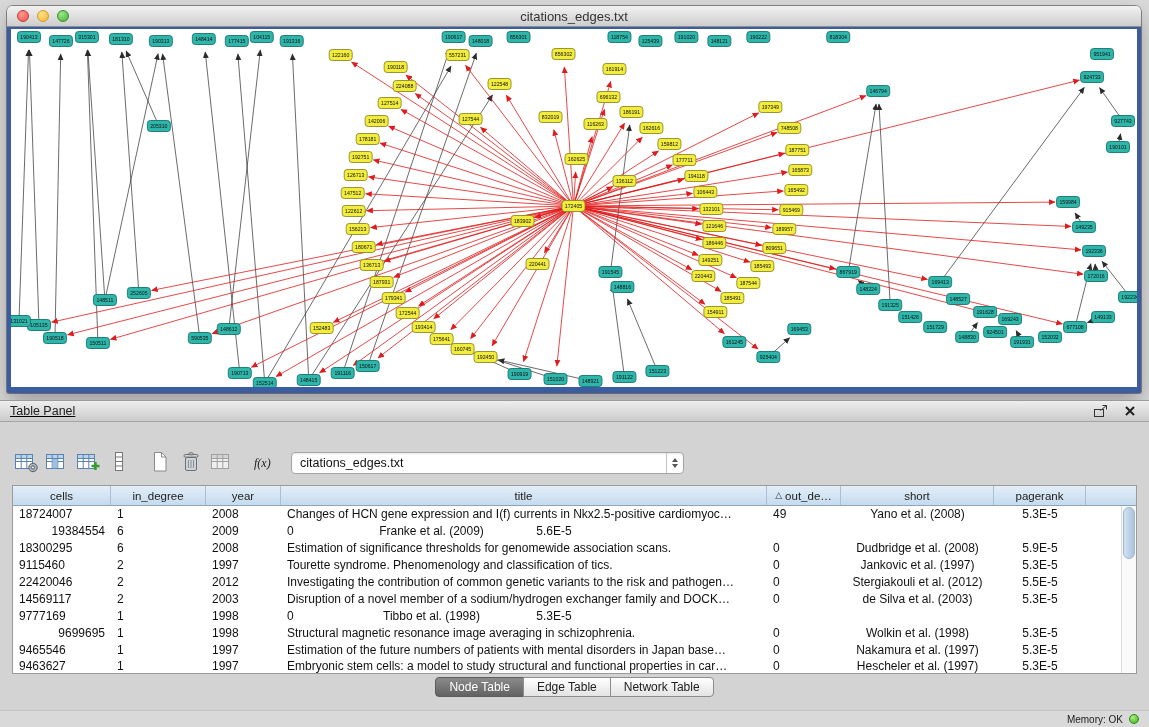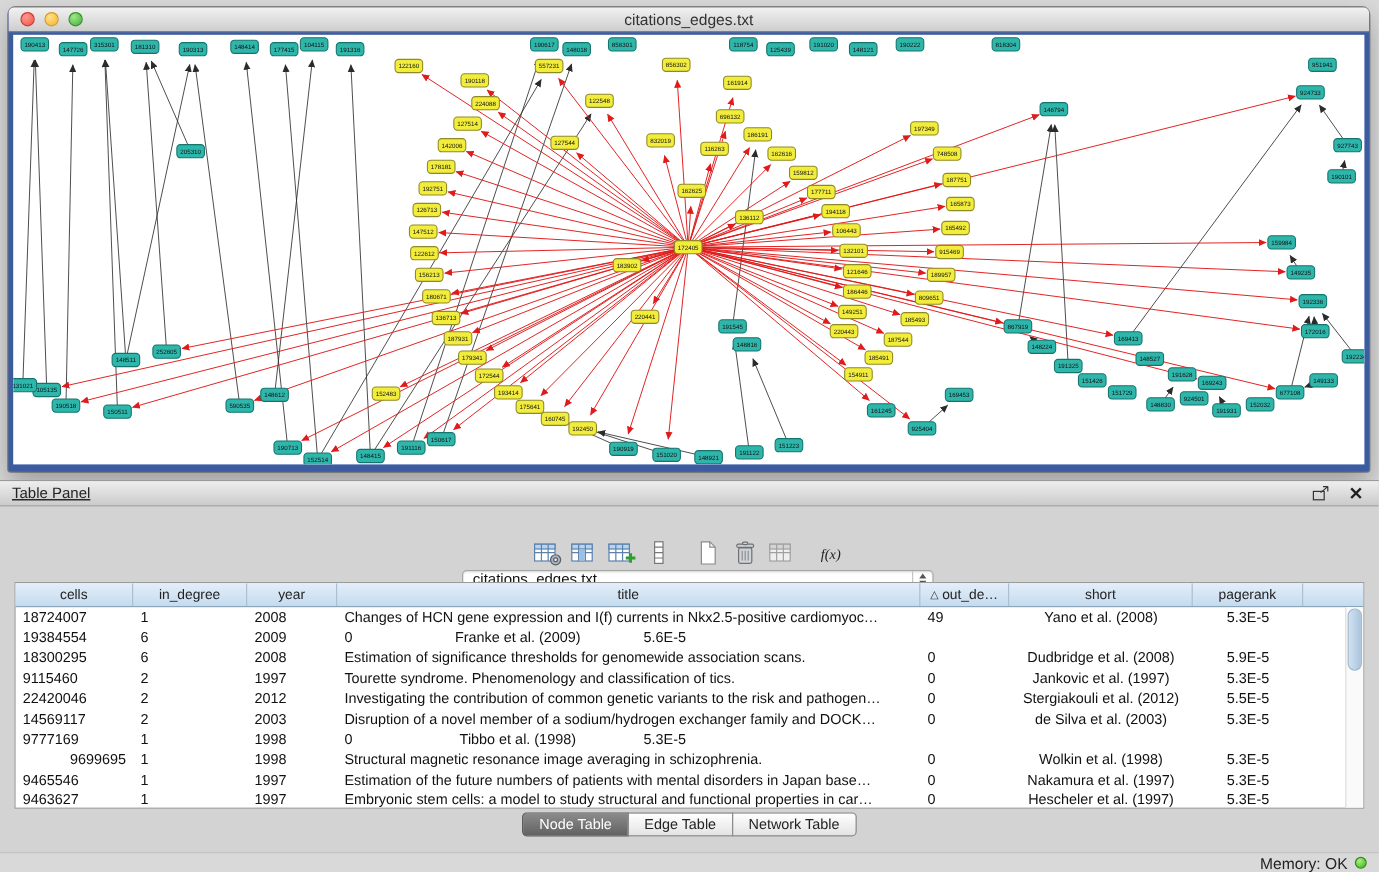--- a/index.html
+++ b/index.html
@@ -25,21 +25,21 @@
 
   
   .table-panel { position:absolute; left:0; top:400px; width:1149px; height:310px;
     background:#d3d3d3; border-top:1px solid #9a9a9a; }
   .panel-header { height:21px; background:linear-gradient(#eeeeee,#cbcbcb);
     border-bottom:1px solid #a5a5a5; display:flex; align-items:center; padding:0 10px;text-decoration:underline; }
   .panel-title { font-size:12.5px; color:#222; }
   .panel-header-icons { margin-left:auto; display:flex; gap:12px; align-items:center; }
   .ph-btn { background:none; border:none; width:18px; height:16px; display:flex; align-items:center; justify-content:center; cursor:default; }
 
-  .toolbar { position:absolute; top:48px; left:12px; right:12px; height:28px; display:flex; align-items:center;flex-direction:column; }
+  .toolbar { position:absolute; top:48px; left:12px; right:12px; height:28px; display:flex; align-items:center; }
   .tb-icons { display:flex; align-items:center; gap:3px; }
   .tb-btn { background:none; border:none; width:28px; height:26px; padding:0; cursor:default; }
   .combo { margin-left:14px; width:393px; height:22px; background:#ffffff; border:1px solid #a6a6a6;
     border-radius:4px; display:flex; align-items:center; padding-left:8px; font-size:12.5px; color:#111;
     box-shadow:inset 0 1px 2px rgba(0,0,0,.10); }
   .combo-stepper { margin-left:auto; width:17px; height:100%; border-left:1px solid #c4c4c4;
     display:flex; flex-direction:column; align-items:center; justify-content:center; gap:2px; }
   .combo-stepper .up   { width:0; height:0; border-left:3.5px solid transparent; border-right:3.5px solid transparent; border-bottom:4.5px solid #555; }
   .combo-stepper .down { width:0; height:0; border-left:3.5px solid transparent; border-right:3.5px solid transparent; border-top:4.5px solid #555; }
 
@@ -60,21 +60,21 @@
 
   .tabs { position:absolute; top:276px; left:0; width:100%; display:flex; justify-content:center; }
   .tab { height:20px; line-height:19px; padding:0 13px; font-size:12px; color:#222;
     background:linear-gradient(#ffffff,#e3e3e3); border:1px solid #8d8d8d; margin-left:-1px; cursor:default; }
   .tab:first-child { border-radius:4px 0 0 4px; margin-left:0; }
   .tab:last-child { border-radius:0 4px 4px 0; }
   .tab.selected { background:linear-gradient(#8b8b8b,#626262); color:#ffffff; border-color:#5c5c5c; }
 
   .statusbar { position:absolute; left:0; top:710px; width:1149px; height:17px; background:#d9d9d9;
     border-top:1px solid #c3c3c3; display:flex; justify-content:flex-end; align-items:center;
-    gap:6px; padding-right:10px; font-size:13px; color:#222; }
+    gap:6px; padding-right:10px; font-size:10px; color:#222; }
   .mem-dot { width:10px; height:10px; border-radius:50%; border:1px solid #2e8c12;
     background:radial-gradient(circle at 35% 30%, #a8f183, #3fae1f); }
 </style>
 </head>
 <body>
 
 <div class="desktop">
 
   <section class="net-window">
     <div class="titlebar">
@@ -824,21 +824,21 @@
           <div class="tr">
             <div class="td" style="width: 98px; text-align: left;">18724007</div>
             <div class="td" style="width: 95px; text-align: left;">1</div>
             <div class="td" style="width: 75px; text-align: left;">2008</div>
             <div class="td" style="width: 486px; text-align: left;">Changes of HCN gene expression and I(f) currents in Nkx2.5-positive cardiomyoc…</div>
             <div class="td" style="width: 74px; text-align: left;">49</div>
             <div class="td" style="width: 153px; text-align: center;">Yano et al. (2008)</div>
             <div class="td" style="width: 92px; text-align: center;">5.3E-5</div>
           </div>
           <div class="tr">
-            <div class="td" style="width: 98px; text-align: left;">19384554</div>
+            <div class="td" style="width: 98px; text-align: right;">19384554</div>
             <div class="td" style="width: 95px; text-align: left;">6</div>
             <div class="td" style="width: 75px; text-align: left;">2009</div>
             <div class="td" style="width: 74px; text-align: left;">0</div>
             <div class="td" style="width: 153px; text-align: center;">Franke et al. (2009)</div>
             <div class="td" style="width: 92px; text-align: center;">5.6E-5</div>
           </div>
           <div class="tr">
             <div class="td" style="width: 98px; text-align: left;">18300295</div>
             <div class="td" style="width: 95px; text-align: left;">6</div>
             <div class="td" style="width: 75px; text-align: left;">2008</div>

